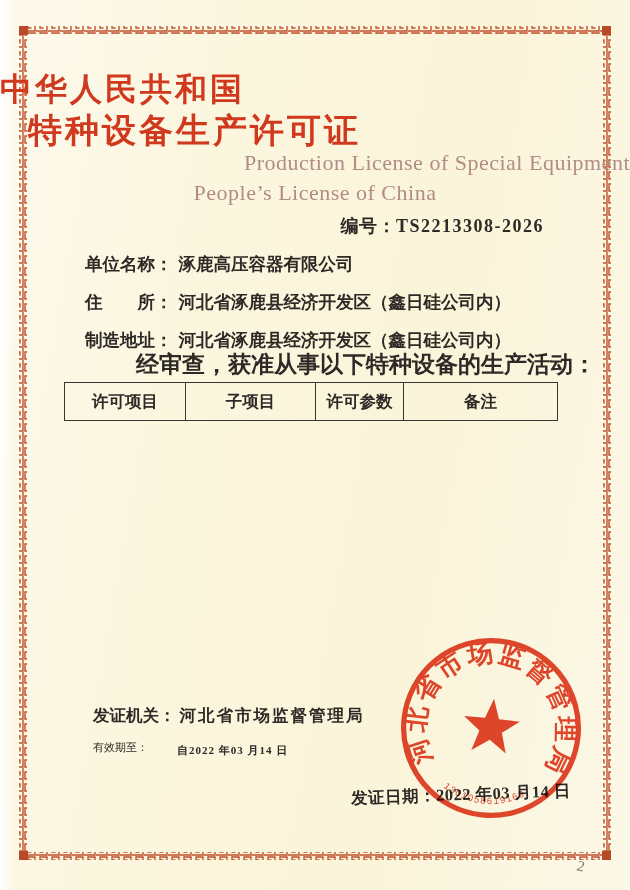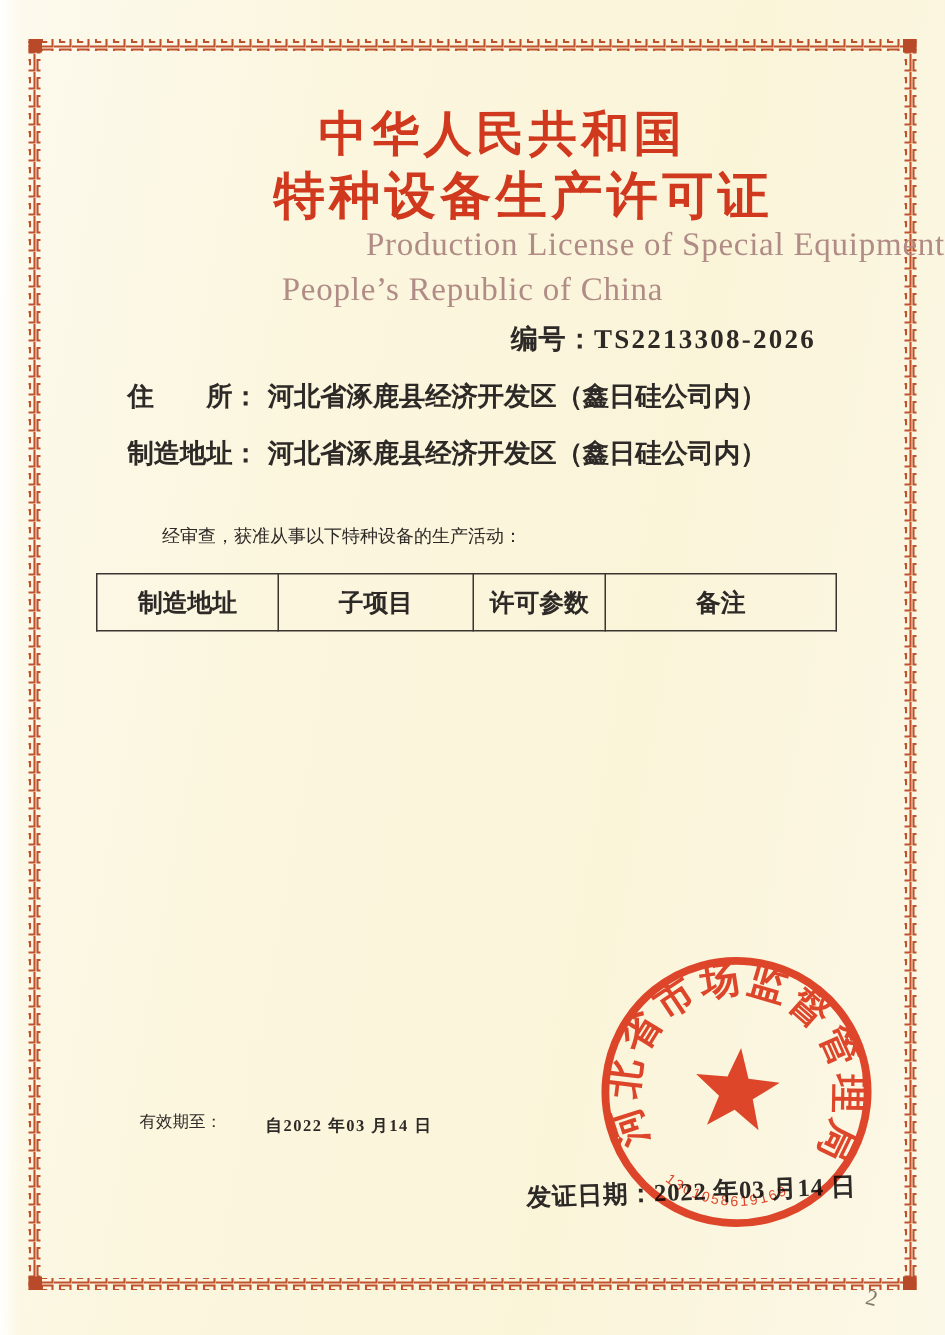--- a/index.html
+++ b/index.html
@@ -9,38 +9,38 @@
     font-family:"Liberation Serif","DejaVu Serif",serif;
     color:#2d2926;
   }
   .scan-edge-left {
     position:absolute; left:0; top:0; width:14px; height:100%;
     background:linear-gradient(90deg,rgba(255,255,255,.95),rgba(255,255,255,0));
     pointer-events:none;
   }
   .frame { position:absolute; left:0; top:0; }
 
-  .title-cn { position:absolute; left:0; right:0; text-align:center;
-    font-weight:bold; color:#d0391e; letter-spacing:3px;padding-left:40px; }
+  .title-cn { position:absolute; left:0; right:0; text-align:left;
+    font-weight:bold; color:#d0391e; letter-spacing:3px; }
   .title-cn.l1 { top:68px; font-size:32px; }
   .title-cn.l2 { top:108px; font-size:34px;margin-left:28px; }
   .title-en { position:absolute; left:0; right:0; text-align:center;
     color:#b18c86; font-size:22px; letter-spacing:.5px; }
   .title-en.l1 { top:150px;text-align:right; }
   .title-en.l2 { top:180px; }
 
   .license-no { position:absolute; top:214px; right:86px;
     font-size:18px; font-weight:600; letter-spacing:.5px; }
   .license-no .num { letter-spacing:1.5px; }
 
   .fields { position:absolute; top:252px; left:85px; font-size:17.5px; font-weight:600; }
   .field-row { height:23px; margin-bottom:15px; white-space:nowrap; }
   .field-label { margin-right:6px; }
 
-  .intro { position:absolute; top:349px; left:108px; font-size:12px; font-weight:400; }
+  .intro { position:absolute; top:349px; left:136px; font-size:23px; font-weight:700; }
 
   table.ptable { position:absolute; top:382px; left:64px; width:493px;
     border-collapse:collapse; table-layout:fixed; }
   .ptable th, .ptable td {
     border:1.7px solid #3a3531; text-align:center; vertical-align:middle;
     font-size:16.5px; font-weight:600; padding:0; color:#2d2926;
   }
   .ptable th { height:37px; }
   .ptable td { height:65px; }
   .ln25 { line-height:24px; }
@@ -84,54 +84,60 @@
     <rect x="603" y="26" width="8" height="834" fill="url(#mv)"></rect>
     <rect x="19" y="26" width="9" height="9" fill="#b84a29"></rect>
     <rect x="602" y="26" width="9" height="9" fill="#b84a29"></rect>
     <rect x="19" y="851" width="9" height="9" fill="#b84a29"></rect>
     <rect x="602" y="851" width="9" height="9" fill="#b84a29"></rect>
   </svg>
 
   <div class="title-cn l1">中华人民共和国</div>
   <div class="title-cn l2">特种设备生产许可证</div>
   <div class="title-en l1">Production License of Special Equipment</div>
-  <div class="title-en l2">People’s Republic of China</div>
+  <div class="title-en l2">People’s License of China</div>
 
   <div class="license-no">
     <span>编号：</span><span class="num">TS2213308-2026</span>
   </div>
 
   <div class="fields">
+    <div class="field-row">
+      <span class="field-label">单位名称：</span><span>涿鹿高压容器有限公司</span>
+    </div>
     <div class="field-row">
       <span class="field-label">住　　所：</span><span>河北省涿鹿县经济开发区（鑫日硅公司内）</span>
     </div>
     <div class="field-row">
       <span class="field-label">制造地址：</span><span>河北省涿鹿县经济开发区（鑫日硅公司内）</span>
     </div>
   </div>
 
   <div class="intro">经审查，获准从事以下特种设备的生产活动：</div>
 
   <table class="ptable">
     <colgroup>
       <col style="width:121px">
         <col style="width:130px">
         <col style="width:88px">
         <col style="width:154px">
     </colgroup>
     <tbody>
         <tr>
-      <th>制造地址</th>
+      <th>许可项目</th>
       <th>子项目</th>
       <th>许可参数</th>
       <th>备注</th>
     </tr>
   </tbody>
     </table>
 
+  <div class="issuer">
+    <span>发证机关：</span><span class="val">河北省市场监督管理局</span>
+  </div>
 
   <div class="validity-label">有效期至：</div>
   <div class="validity-lines">
     <div class="vline">自2022 年03 月14 日</div>
   </div>
 
   <div class="issue-date">
     <span>发证日期：</span><span>2022 年03 月14 日</span>
   </div>
 

